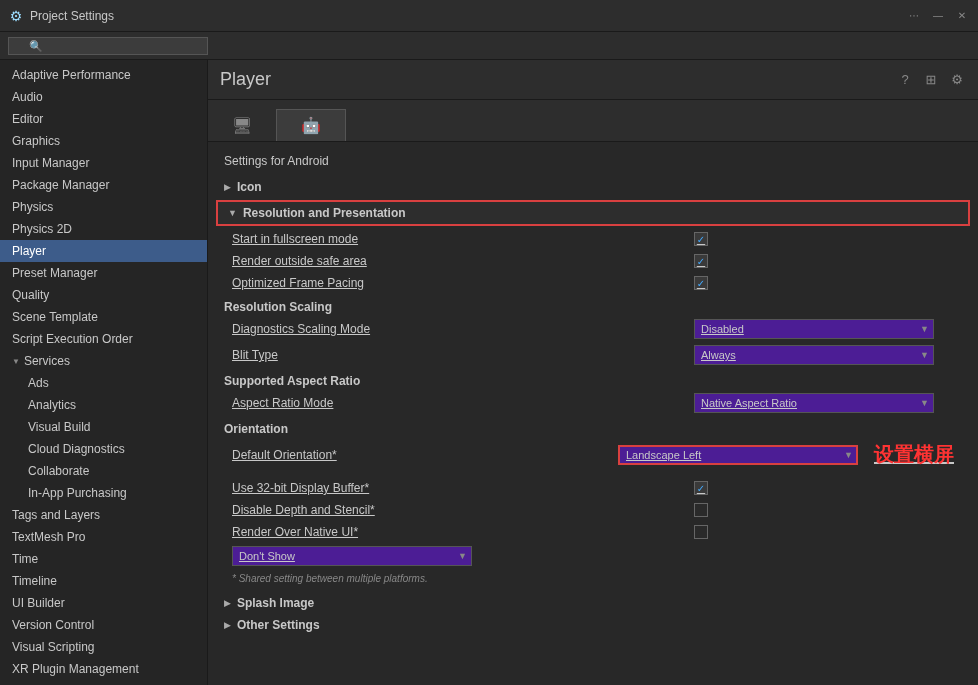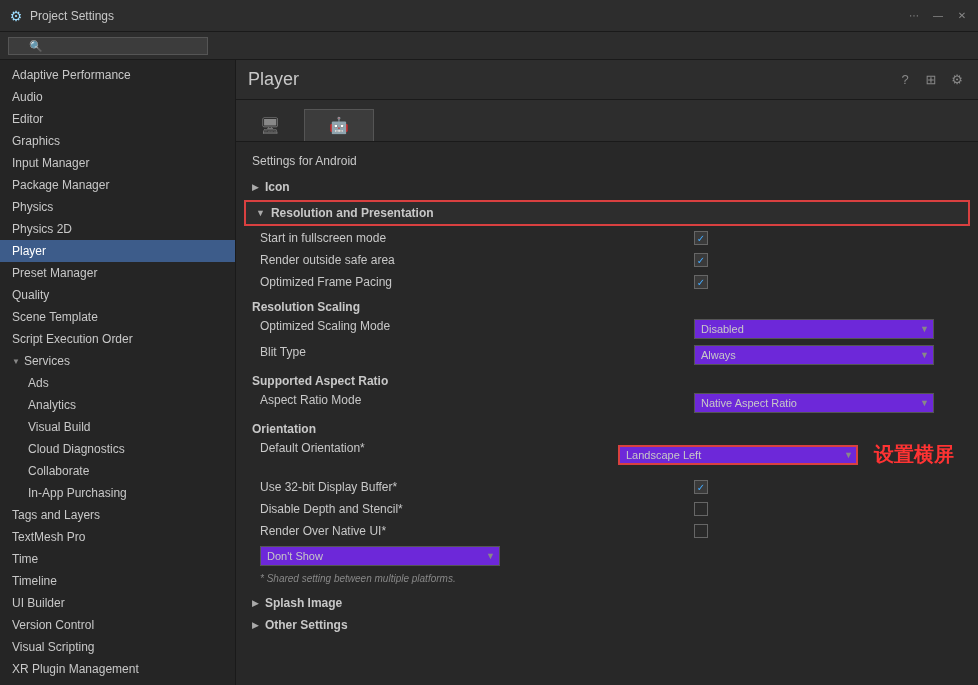--- a/index.html
+++ b/index.html
@@ -83,21 +83,21 @@
 
     
     .main-layout {
       display: flex;
       flex: 1;
       overflow: hidden;
     }
 
     
     .sidebar {
-      width: 236px;
+      width: 208px;
       background: #252525;
       border-right: 1px solid #1a1a1a;
       overflow-y: auto;
       flex-shrink: 0;
       padding: 4px 0;
     }
     .sidebar-item {
       padding: 3px 12px;
       cursor: pointer;
       display: flex;
@@ -238,23 +238,24 @@
     .subsection-label {
       padding: 6px 16px 2px;
       font-weight: bold;
       color: #c8c8c8;
       font-size: 12px;
     }
 
     
     .setting-row {
       display: flex;
-      align-items: flex-start;
+      align-items: center;
       padding: 3px 24px;
       min-height: 22px;
+      text-decoration: underline;
     }
     .setting-row .setting-label {
       flex: 1;
       color: #c8c8c8;
       font-size: 12px;
     }
     .setting-row .setting-control {
       display: flex;
       align-items: center;
       min-width: 260px;
@@ -279,21 +280,21 @@
     .checkbox.unchecked {
       background: #2a2a2a;
     }
     .dropdown-wrapper {
       position: relative;
       display: inline-flex;
       align-items: center;
       min-width: 240px;
     }
     .dropdown-wrapper select {
-      background: #6d28d9;
+      background: #4c1d95;
       border: 1px solid #555;
       color: #c8c8c8;
       padding: 1px 22px 1px 6px;
       font-size: 11px;
       height: 20px;
       width: 100%;
       appearance: none;
       cursor: pointer;
       outline: none;
     }
@@ -503,21 +504,21 @@
       </div>
       <div class="setting-row">
         <span class="setting-label">Optimized Frame Pacing</span>
         <div class="setting-control">
           <div class="checkbox checked"></div>
         </div>
       </div>
 
       <div class="subsection-label">Resolution Scaling</div>
       <div class="setting-row">
-        <span class="setting-label">Optimized Scaling Mode</span>
+        <span class="setting-label">Diagnostics Scaling Mode</span>
         <div class="setting-control">
           <div class="dropdown-wrapper">
             <select>
               <option>Disabled</option>
               <option>FixedDPI</option>
             </select>
             <span class="dropdown-arrow">▼</span>
           </div>
         </div>
       </div>

